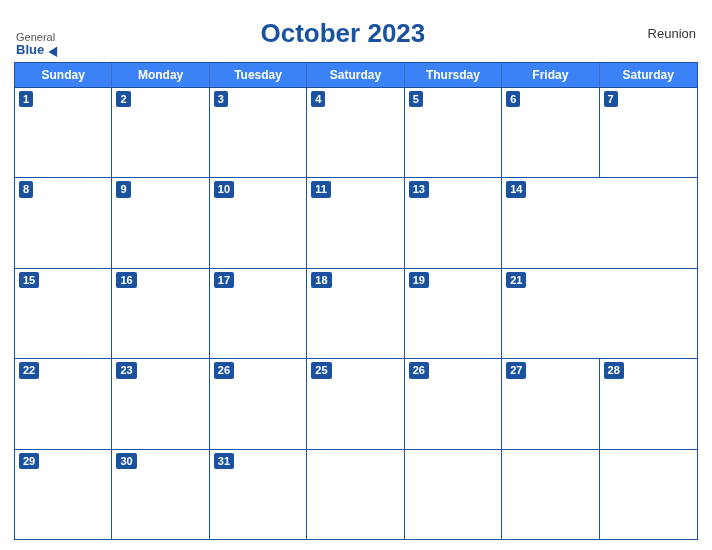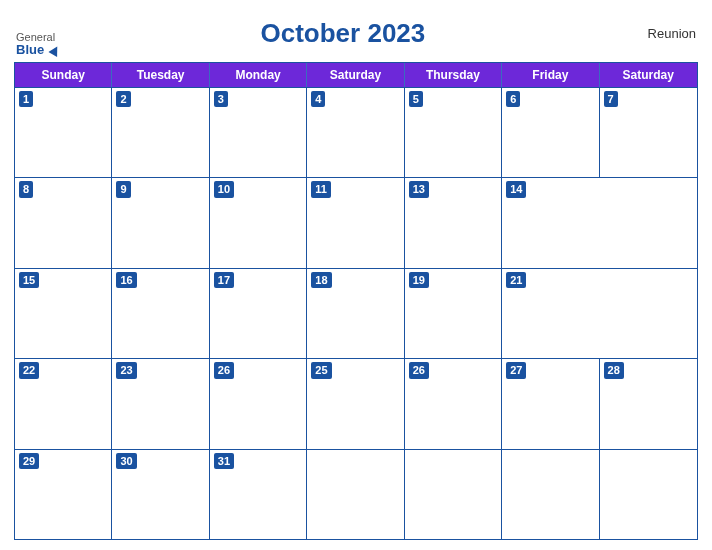--- a/index.html
+++ b/index.html
@@ -69,21 +69,21 @@
     .calendar {
       flex: 1;
       display: flex;
       flex-direction: column;
       border: 1.5px solid #1a52a0;
       overflow: hidden;
     }
     .day-headers {
       display: grid;
       grid-template-columns: repeat(7, 1fr);
-      background: #6d28d9;
+      background: #3b82f6;
     }
     .day-header {
       color: #fff;
       font-size: 12px;
       font-weight: bold;
       text-align: center;
       padding: 5px 2px;
       border-right: 1px solid #3a6cbf;
     }
     .day-header:last-child {
@@ -132,22 +132,22 @@
         <span>Blue</span>
         <span class="logo-icon"></span>
       </span>
     </div>
     <div class="calendar-title">October 2023</div>
     <div class="region-label">Reunion</div>
   </div>
   <div class="calendar">
     <div class="day-headers">
       <div class="day-header">Sunday</div>
+      <div class="day-header">Monday</div>
       <div class="day-header">Tuesday</div>
-      <div class="day-header">Monday</div>
       <div class="day-header">Saturday</div>
       <div class="day-header">Thursday</div>
       <div class="day-header">Friday</div>
       <div class="day-header">Saturday</div>
     </div>
     <div class="weeks" id="weeks-container">
     <div class="week-row">
           <div class="day-cell has-date">
             <span class="date-num">1</span>
           </div>

